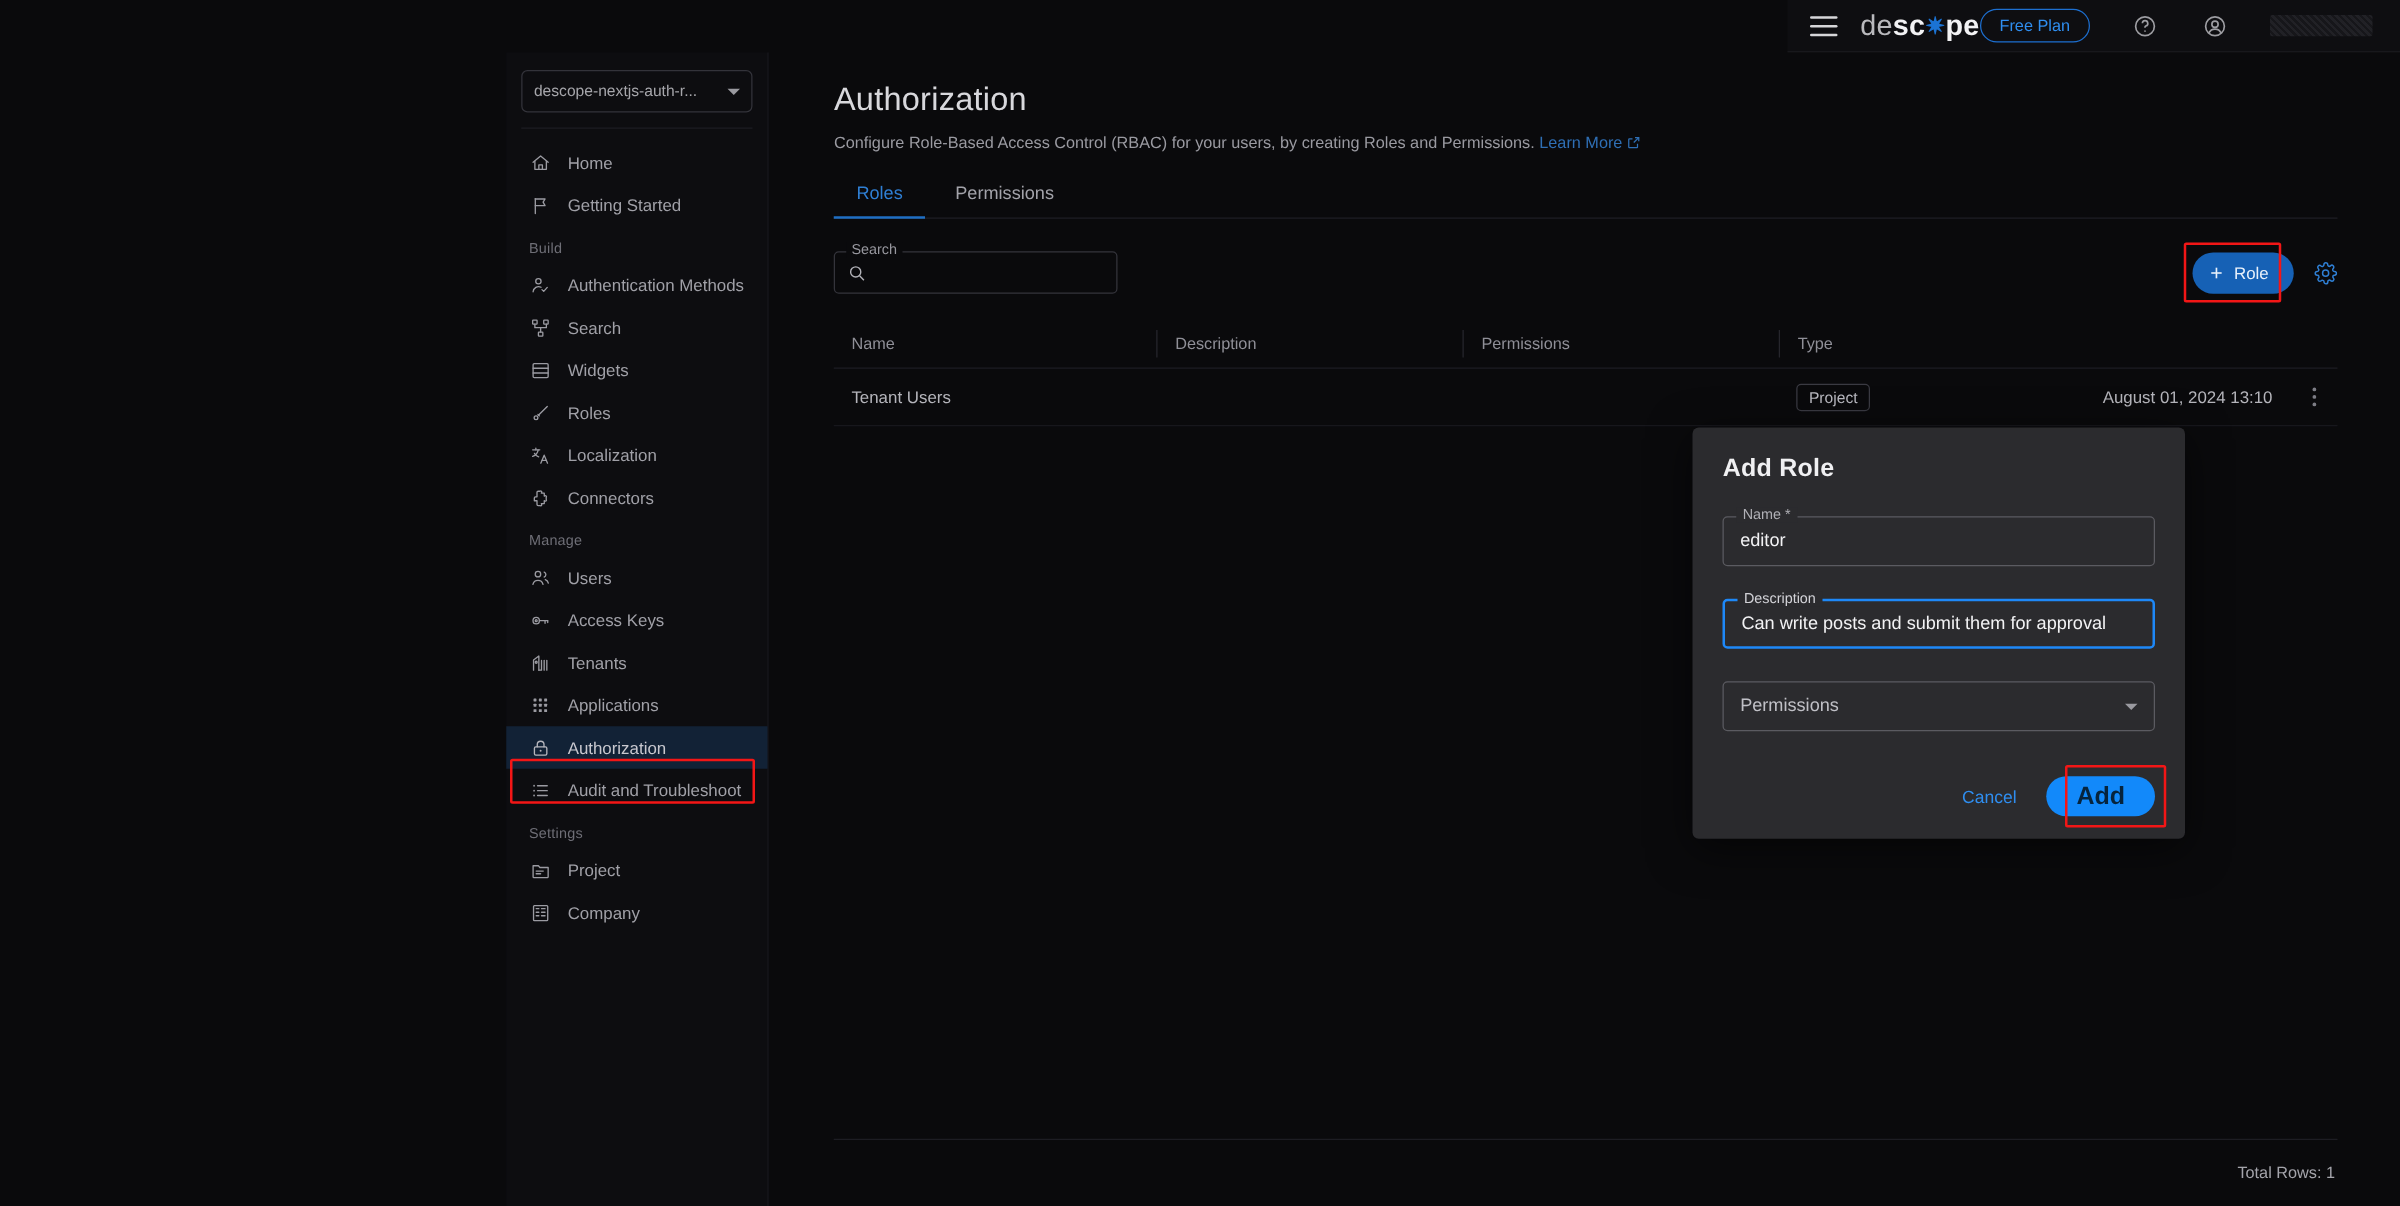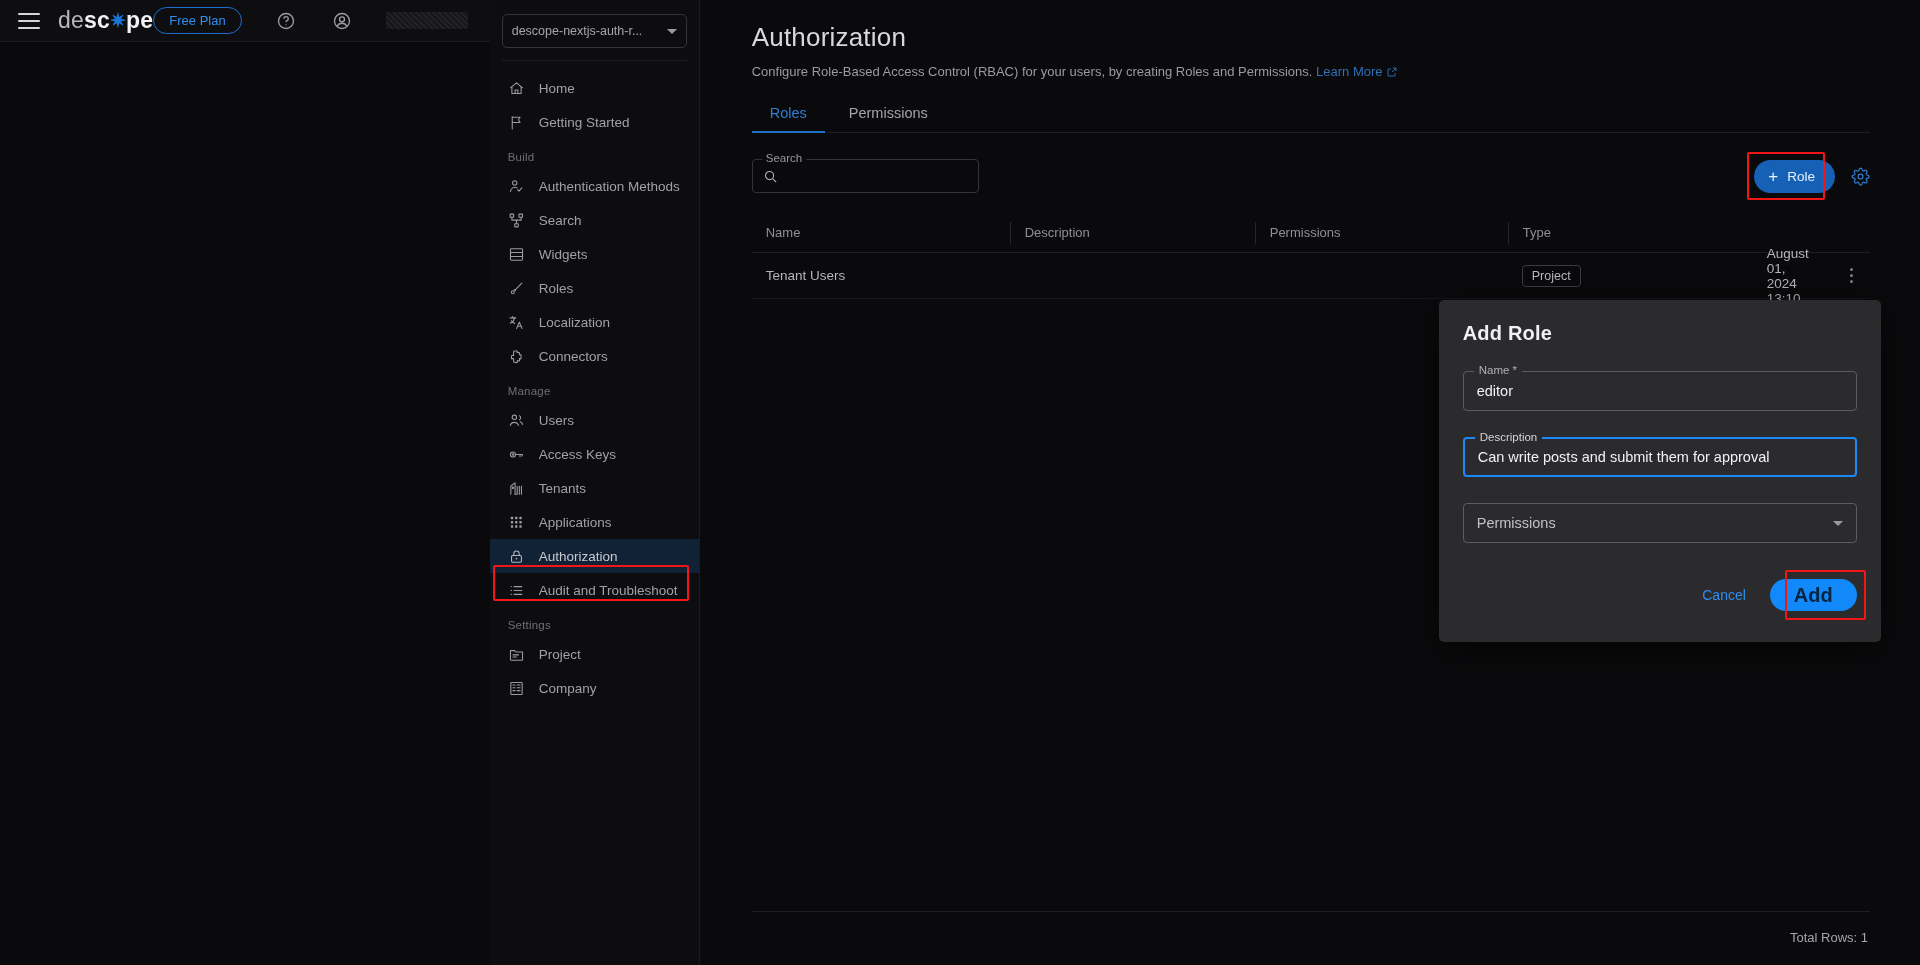--- a/index.html
+++ b/index.html
@@ -3,21 +3,21 @@
 <meta charset="utf-8">
 <style>
   * { box-sizing: border-box; margin: 0; padding: 0; }
   html, body {
     width: 1920px; height: 965px;
     background: #0a0a0c;
     font-family: "Liberation Sans", sans-serif;
     color: #c9c9cc;
     overflow: hidden;
   }
-  .app { position: relative; width: 1920px; height: 965px; display: flex; flex-direction: row; }
+  .app { position: relative; width: 1920px; height: 965px; display: flex; flex-direction: column; align-items: flex-end; }
 
   
   .topbar {
     height: 42px; min-height: 42px;
     background: #0e0e11;
     border-bottom: 1px solid #1c1c21;
     display: flex; align-items: center;
     padding: 0 22px 0 18px;
   }
   .hamburger { width: 22px; height: 16px; display: flex; flex-direction: column; justify-content: space-between; cursor: pointer; margin-right: 18px; }
@@ -135,24 +135,24 @@
   .kebab { display: flex; flex-direction: column; gap: 3px; cursor: pointer; }
   .kebab i { width: 3px; height: 3px; border-radius: 50%; background: #7d7d85; display: block; }
   .sort-arrow { color: #8f8f97; font-size: 14px; }
 
   .footer-area { margin-top: auto; padding: 0 50px 0 52px; }
   .footer-line { height: 1px; background: #1d1d23; }
   .total-rows { text-align: right; font-size: 13px; color: #a4a4ab; padding: 18px 2px 20px 0; }
 
   
   .modal {
-    position: absolute; left: 739px; top: 300px; width: 442px;
+    position: absolute; left: 739px; top: 300px; width: 394px;
     background: #2b2b2e; border-radius: 5px;
     box-shadow: 0 8px 34px rgba(0,0,0,.55);
-    padding: 22px 24px 31px 24px;
+    padding: 22px 24px 18px 24px;
     z-index: 50;
   }
   .modal-title { font-size: 20px; color: #f0f0f2; font-weight: 700; letter-spacing: .2px; }
   .field {
     position: relative; margin-top: 26px; height: 40px;
     border: 1px solid #5b5b61; border-radius: 4px;
     display: flex; align-items: center; padding: 0 13px;
   }
   .field.focused { border: 2px solid #1e88f7; }
   .field .flegend {

